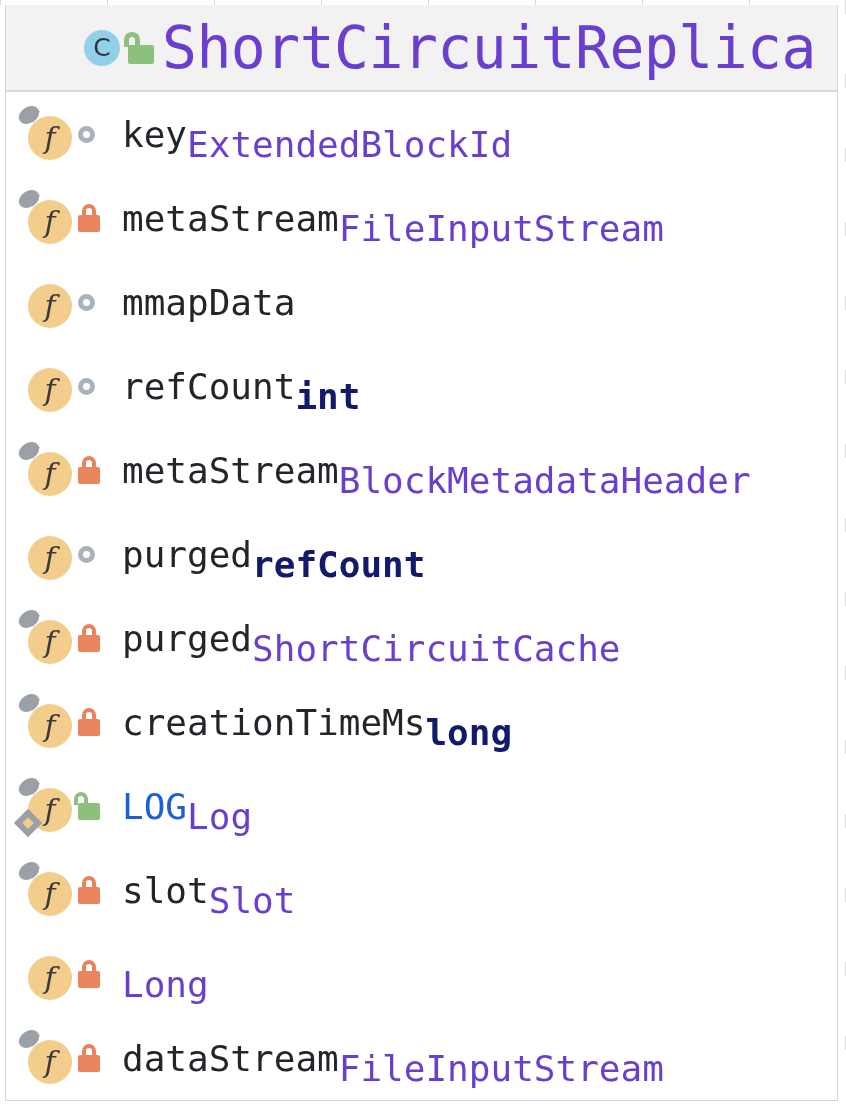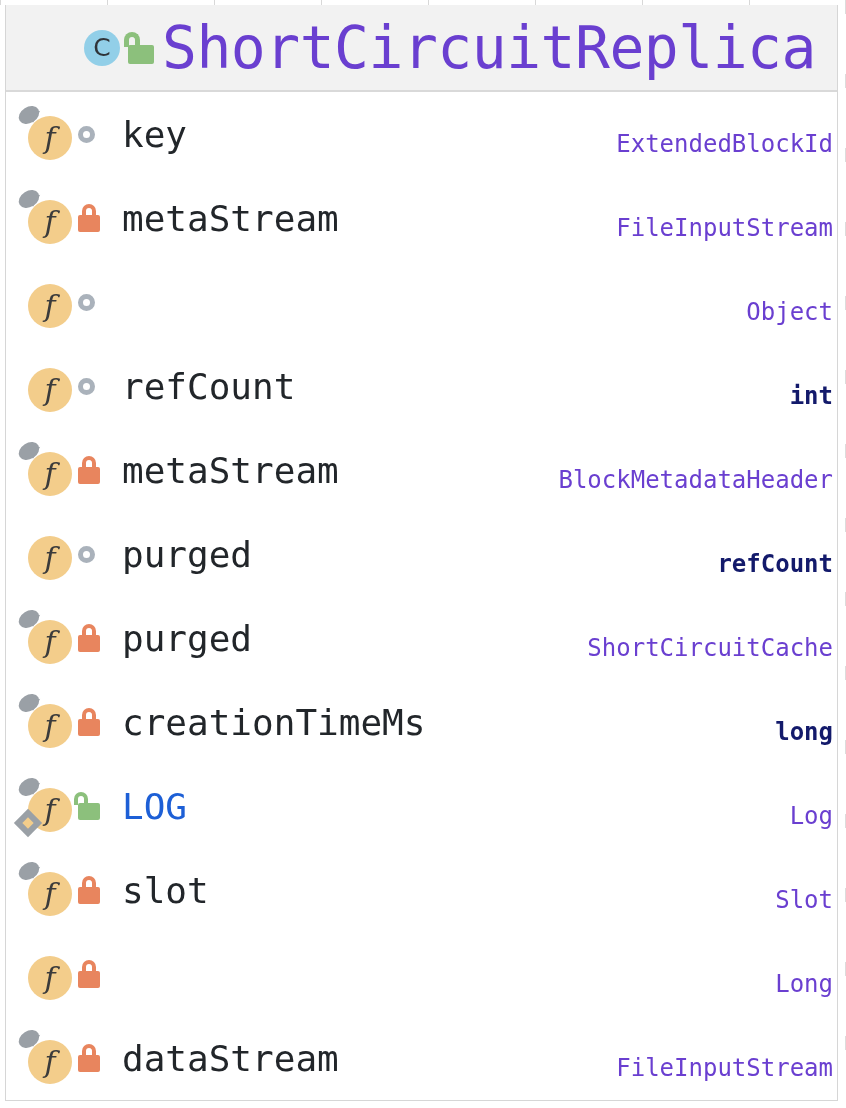--- a/index.html
+++ b/index.html
@@ -238,22 +238,21 @@
     white-space: nowrap;
     flex: 0 0 auto;
     font-family: "DejaVu Sans Mono", monospace;
     text-align: center;
   }
   .name-cell.static-name {
     color: #1d5fd6;
   }
   .type-cell {
     flex: 1 1 auto;
-    text-align: right;
-    font-size: 24px;
+    font-size: 36px;
     color: #6a3fd0;
     white-space: nowrap;
     font-family: "DejaVu Sans Mono", monospace;
     margin-top: 20px;
   }
   .type-cell.primitive {
     color: #131a6b;
     font-weight: bold;
   }
 </style>
@@ -308,21 +307,21 @@
       </div>
       <div class="member-row">
         <div class="icon-cell">
           <span class="field-dot">
             <span class="f-glyph">f</span>
           </span>
         </div>
         <div class="vis-cell">
           <span class="ring"></span>
         </div>
-        <div class="type-cell">Object</div>
+        <div class="name-cell">mmapData</div>
       </div>
       <div class="member-row">
         <div class="icon-cell">
           <span class="field-dot">
             <span class="f-glyph">f</span>
           </span>
         </div>
         <div class="vis-cell">
           <span class="ring"></span>
         </div>

